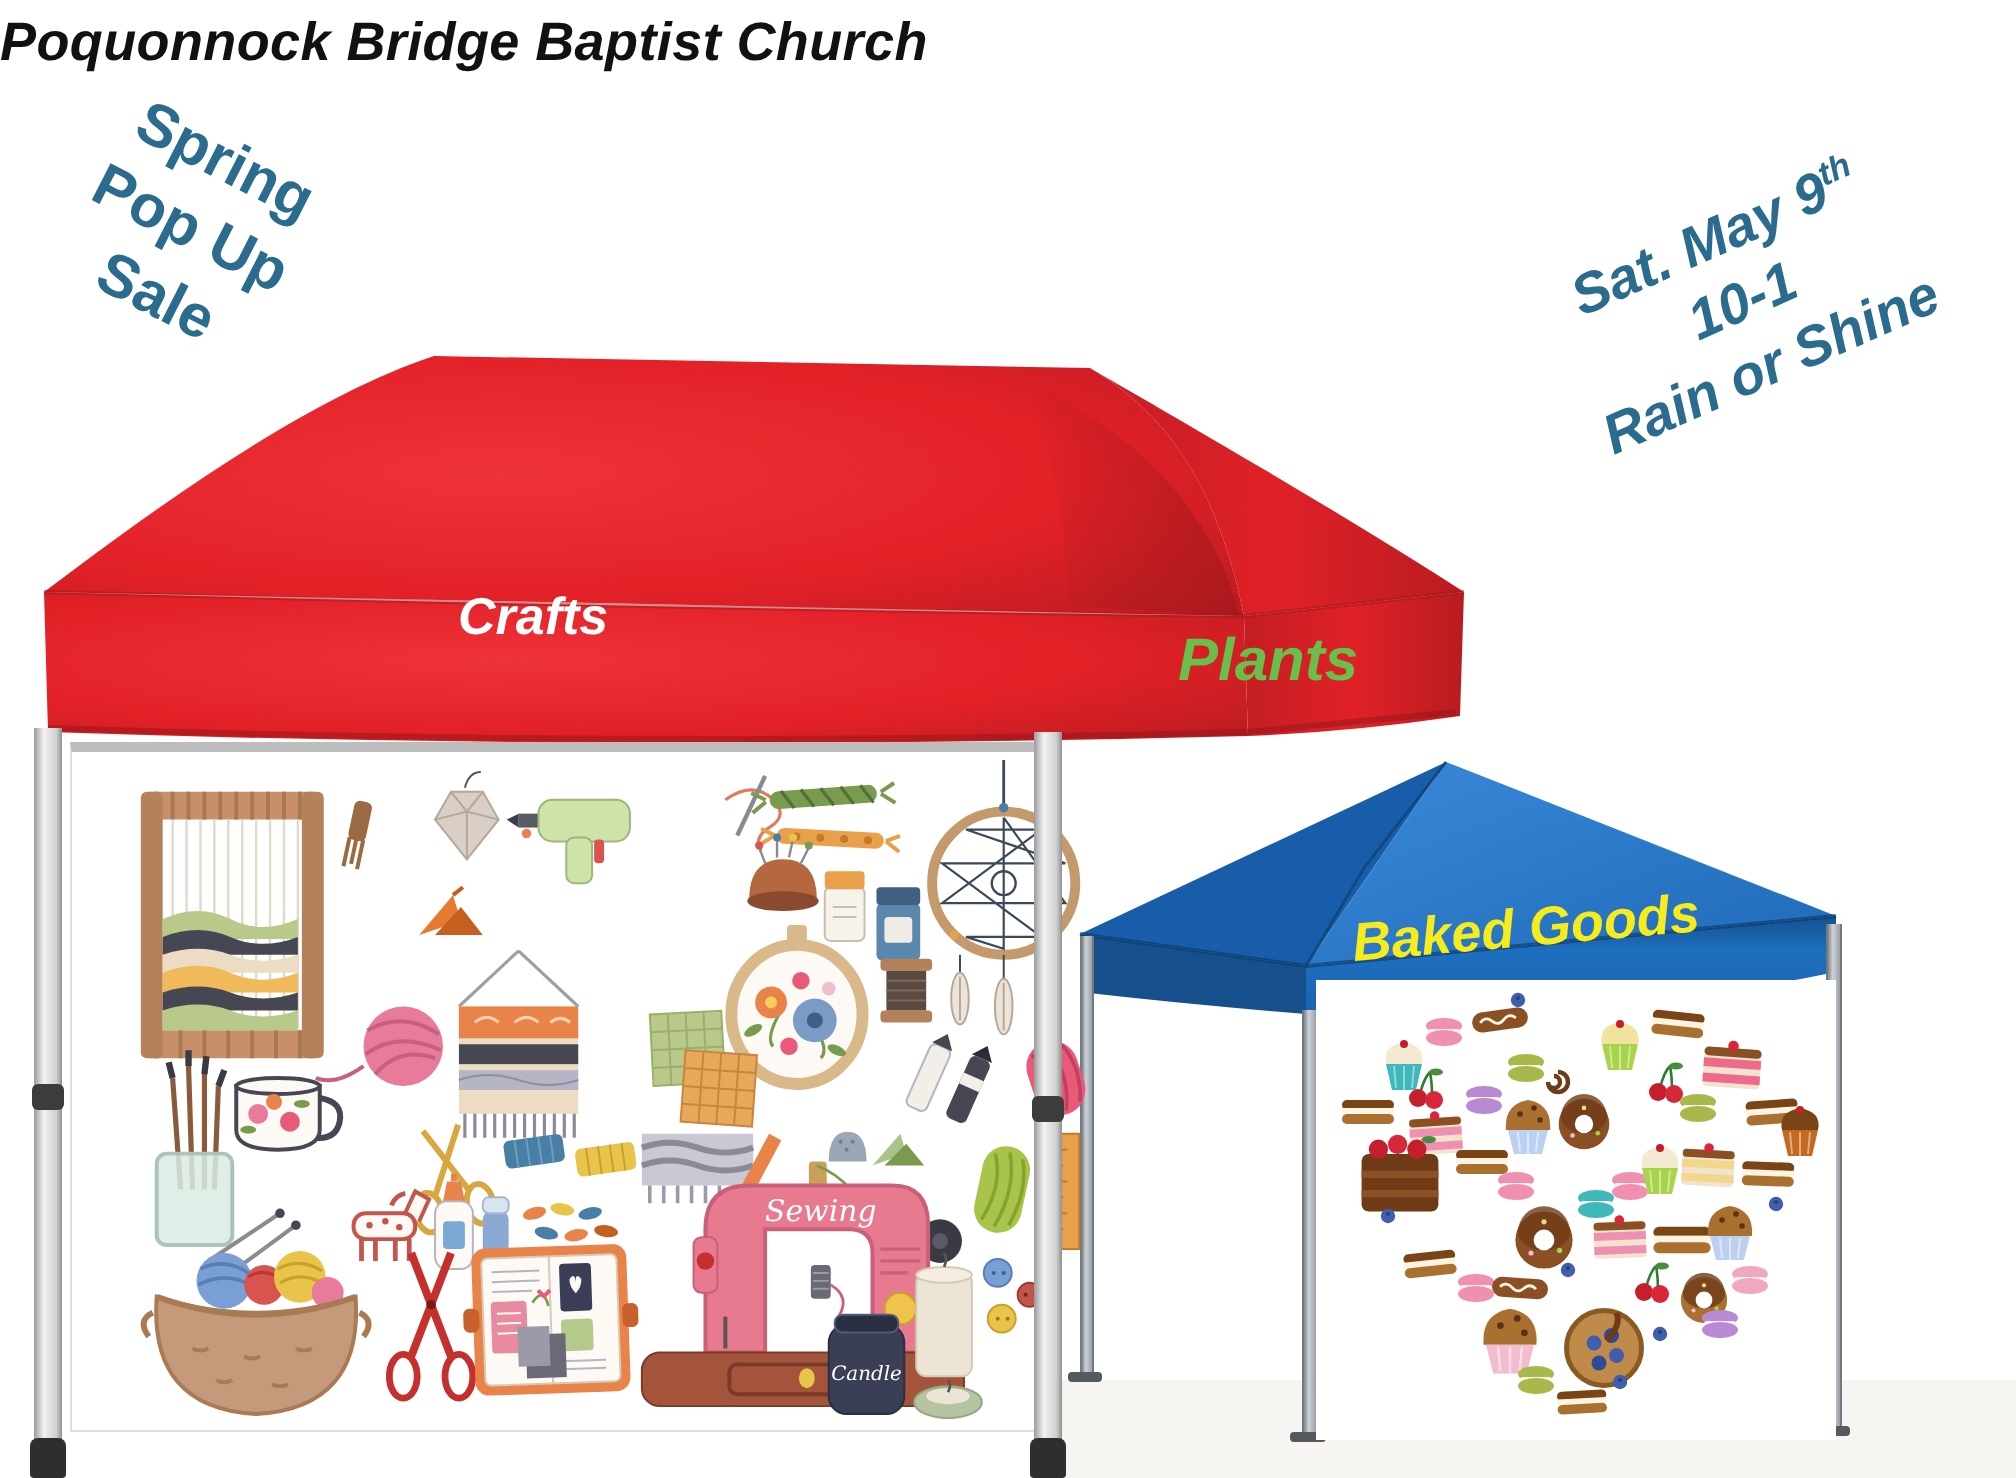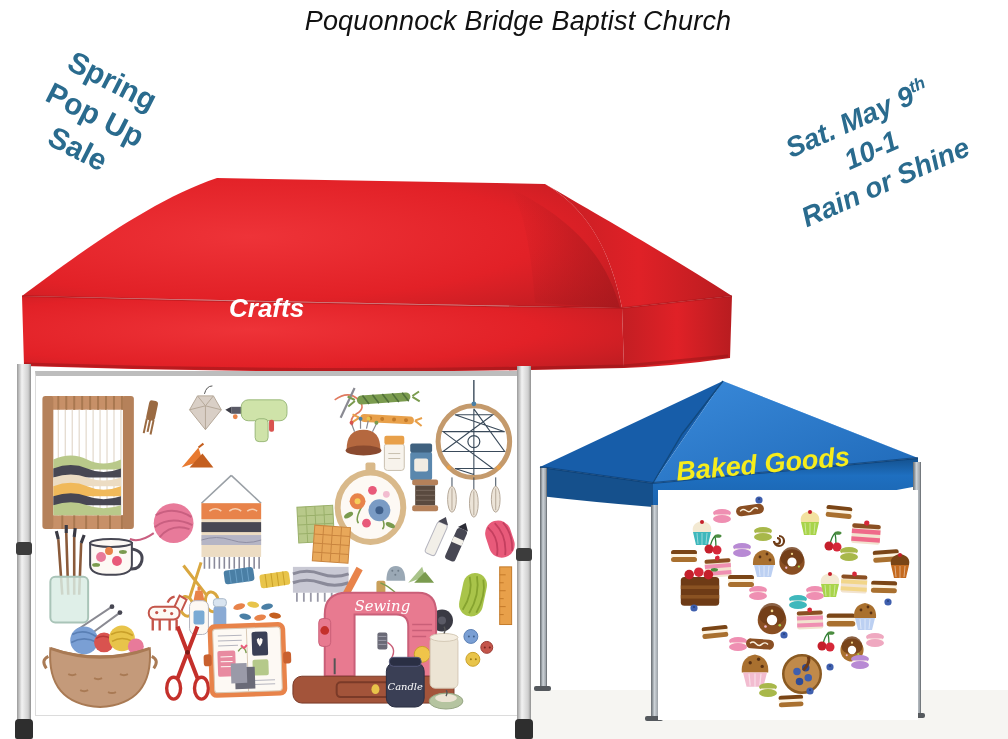--- a/index.html
+++ b/index.html
@@ -1,38 +1,38 @@
 <!DOCTYPE html>
 <html><head>
 <meta charset="utf-8">
 <style>
   html,body{margin:0;padding:0;background:#fff;}
   #poster{position:relative;width:1008px;height:739px;background:#fff;overflow:hidden;
           font-family:"Liberation Sans",sans-serif;}
   .abs{position:absolute;}
-  .title-line{left:0;width:1008px;text-align:center;font-weight:normal;font-style:italic;
-              color:#111;font-size:27px;letter-spacing:.2px;padding-left:28px;box-sizing:border-box;}
+  .title-line{left:0;width:1008px;text-align:left;font-weight:bold;font-style:italic;
+              color:#111;font-size:27px;letter-spacing:.2px;box-sizing:border-box;}
   .note{color:#2a6b8e;font-weight:600;text-align:center;}
   #spring-note{left:24px;top:58px;width:142px;font-size:30px;line-height:38px;
                transform:rotate(27deg);}
   #date-note{left:744px;top:92px;width:252px;font-size:28px;line-height:35px;
              font-style:italic;transform:rotate(-24deg);}
   #date-note sup{font-size:17px;}
   .tent-label{font-weight:bold;font-style:italic;white-space:nowrap;}
   #crafts-label{left:229px;top:293px;font-size:26px;color:#fff;}
   #plants-label{left:589px;top:314px;font-size:30px;color:#6abf4b;}
   #baked-label{left:654px;top:449px;width:218px;text-align:center;font-size:27px;
                color:#f6ec1c;transform:rotate(-5deg);}
   .pole{background:linear-gradient(90deg,#9a9a9a,#f2f2f2 35%,#cfcfcf 80%,#8f8f8f);}
   .pole .joint{position:absolute;left:-1px;right:-1px;height:13px;background:#3c3c3c;border-radius:3px;}
   .pole .foot{position:absolute;left:-2px;right:-2px;bottom:0;height:20px;background:#2e2e2e;border-radius:4px 4px 2px 2px;}
   .thinleg{background:linear-gradient(90deg,#7f868c,#cdd3d8 40%,#9aa0a6);border:1px solid #74797e;border-top:none;}
   .thinfoot{background:#55595e;height:5px;border-radius:2px;}
   #craft-banner{left:35px;top:371px;width:490px;height:345px;background:#fff;
-                border:1px solid #dcdcdc;border-top:5px solid #bdbdbd;box-sizing:border-box;}
+                border:1px solid #dcdcdc;border-top:5px solid #bdbdbd;box-sizing:border-box;padding-left:28px;}
   #heart-panel{left:658px;top:490px;width:260px;height:230px;background:#fff;}
   #ground{left:528px;top:690px;width:480px;height:49px;background:#f6f5f2;}
   svg{display:block;}
   .svgtext{font-family:"DejaVu Serif",serif;font-style:italic;fill:#fff;}
 </style>
 </head>
 <body>
 
 <div id="poster">
 
@@ -229,20 +229,21 @@
     <path d="M12,128 C60,92 140,32 207,10 L535,16 C572,38 598,72 612,140 Q310,134 12,128 Z" fill="url(#rred)"></path>
     <path d="M535,16 C585,45 660,88 722,128 L612,140 C598,72 572,38 535,16 Z" fill="url(#rside)"></path>
     <path d="M500,20 C560,50 595,85 610,140 L525,135 C520,70 512,40 500,20 Z" fill="url(#rseam)"></path>
     <path d="M12,128 Q310,136 612,140 L614,200 Q310,208 14,198 Z" fill="url(#rred)"></path>
     <path d="M612,140 L722,128 L720,190 Q665,198 614,200 Z" fill="url(#rside)"></path>
     <path d="M12,128 Q310,136 612,140 L722,128" stroke="#a3171b" stroke-width="2" fill="none" opacity=".5"></path>
     <path d="M14,196 Q310,206 614,198 L718,188" stroke="#8e1317" stroke-width="3" fill="none" opacity=".45"></path>
   </svg>
 
   <div class="abs tent-label" id="crafts-label">Crafts</div>
+  <div class="abs tent-label" id="plants-label">Plants</div>
   <div class="abs tent-label" id="baked-label">Baked Goods</div>
 
   <div class="abs" id="craft-banner">
     <svg width="488" height="338" viewBox="0 0 490 340">
 
       <g>
         <rect x="8" y="20" width="88" height="14" rx="3" fill="#c79068"></rect>
           <rect x="8" y="140" width="88" height="14" rx="3" fill="#c79068"></rect>
         <path d="M14,20 v14 M22,20 v14 M30,20 v14 M38,20 v14 M46,20 v14 M54,20 v14 M62,20 v14 M70,20 v14 M78,20 v14 M86,20 v14 M14,140 v14 M26,140 v14 M38,140 v14 M50,140 v14 M62,140 v14 M74,140 v14 M86,140 v14" stroke="#a97850" stroke-width="2"></path>
         <rect x="6" y="20" width="11" height="134" rx="3" fill="#b5815a"></rect>

